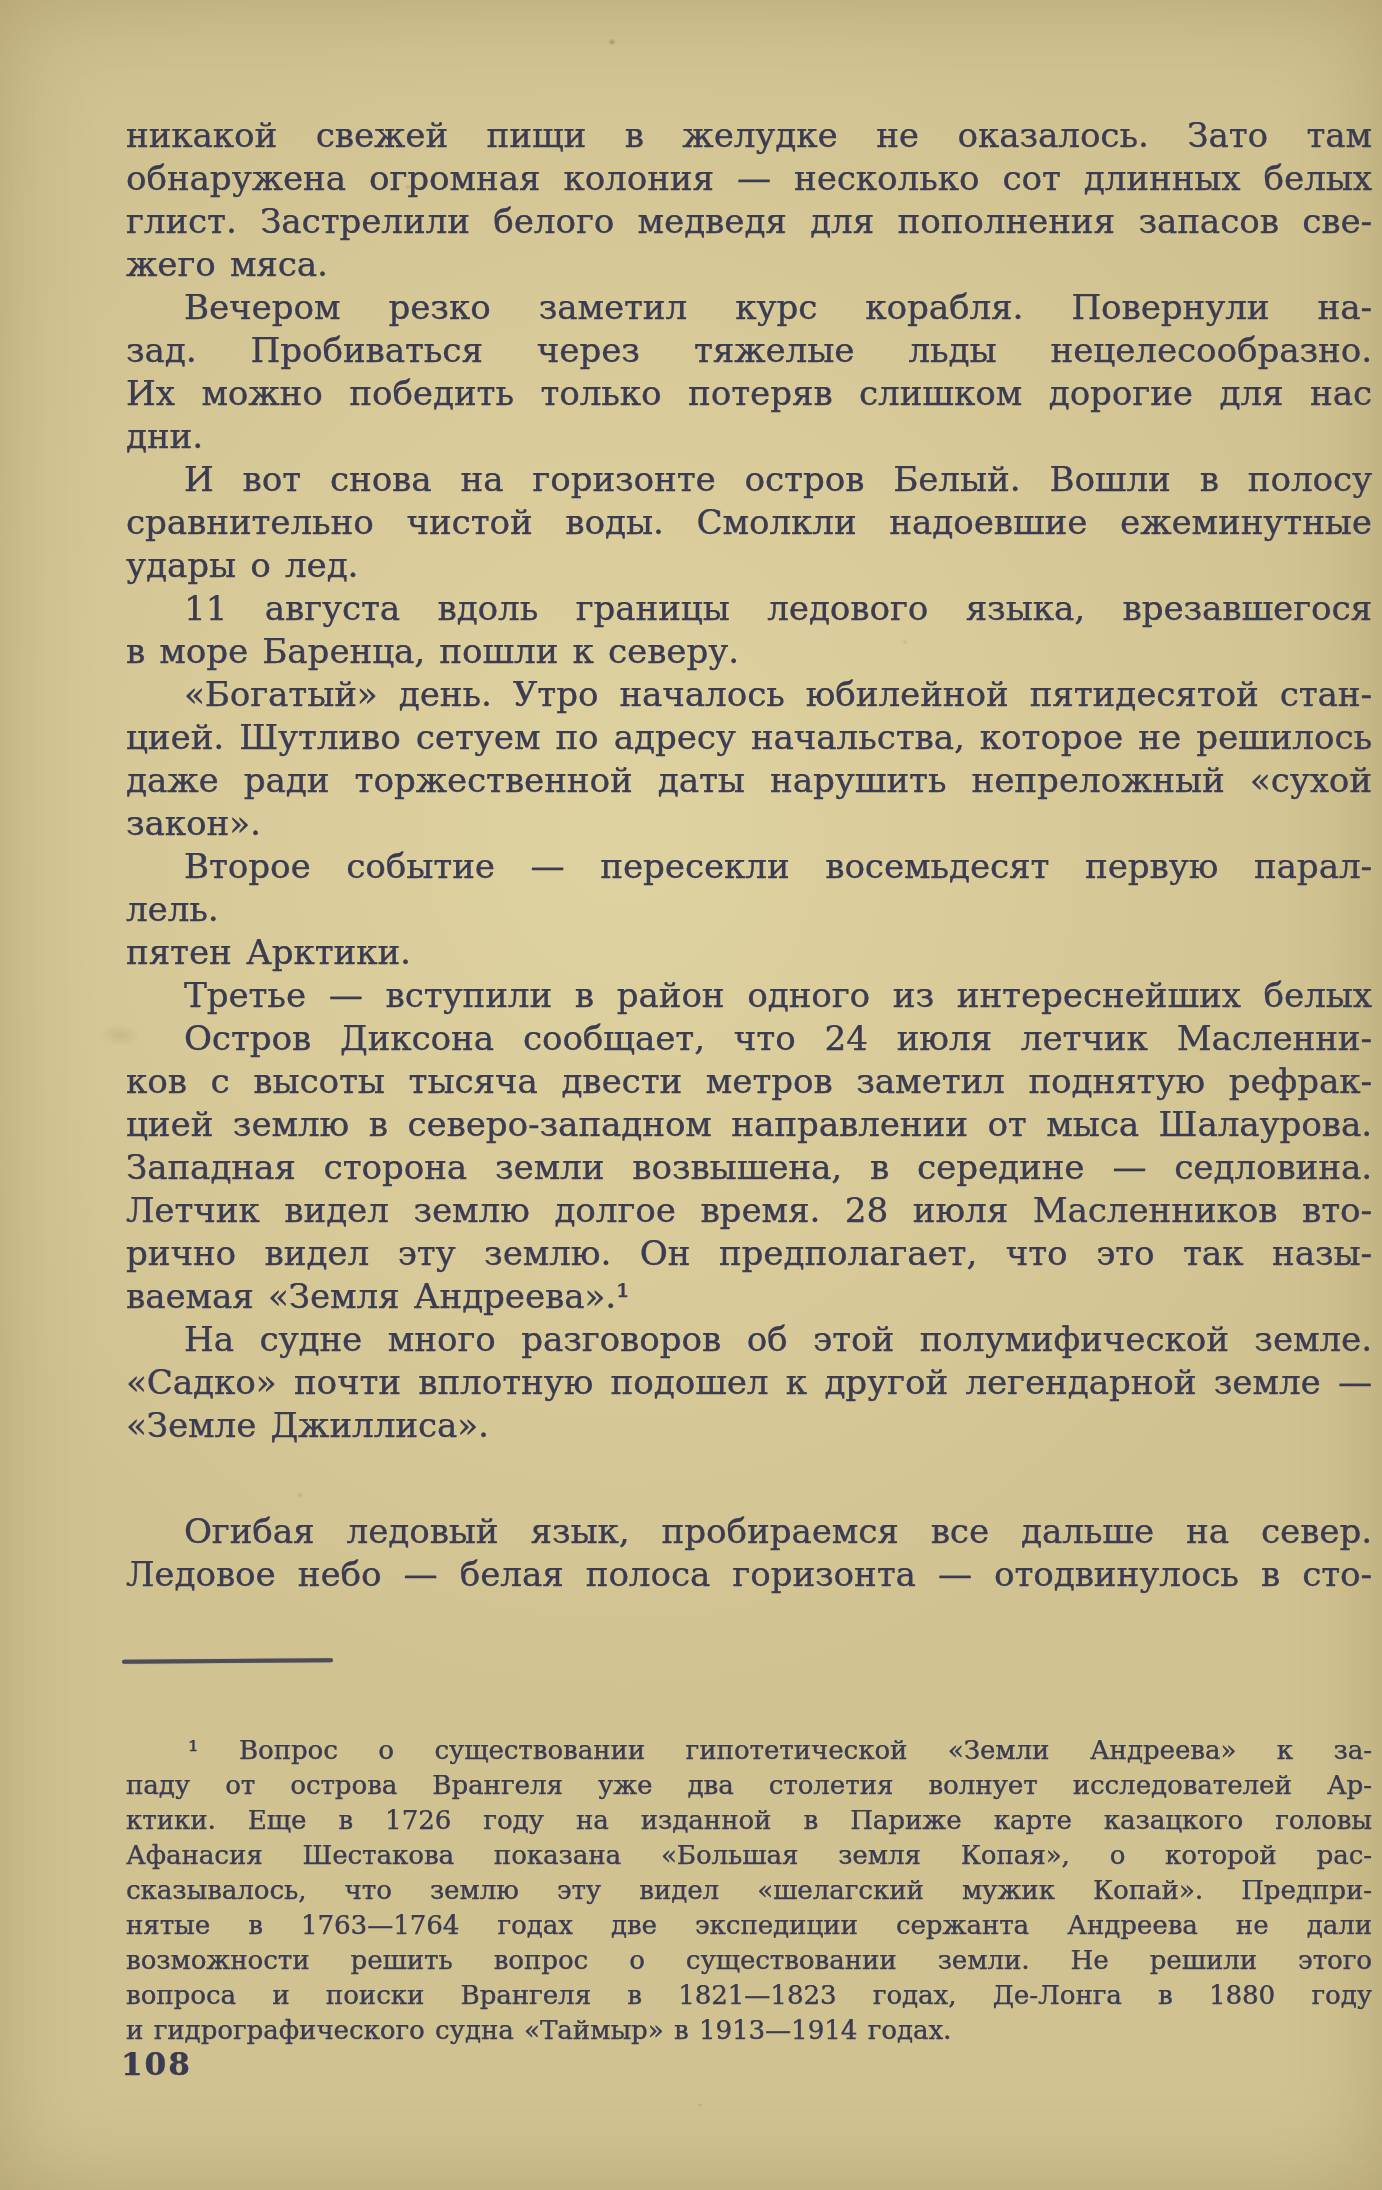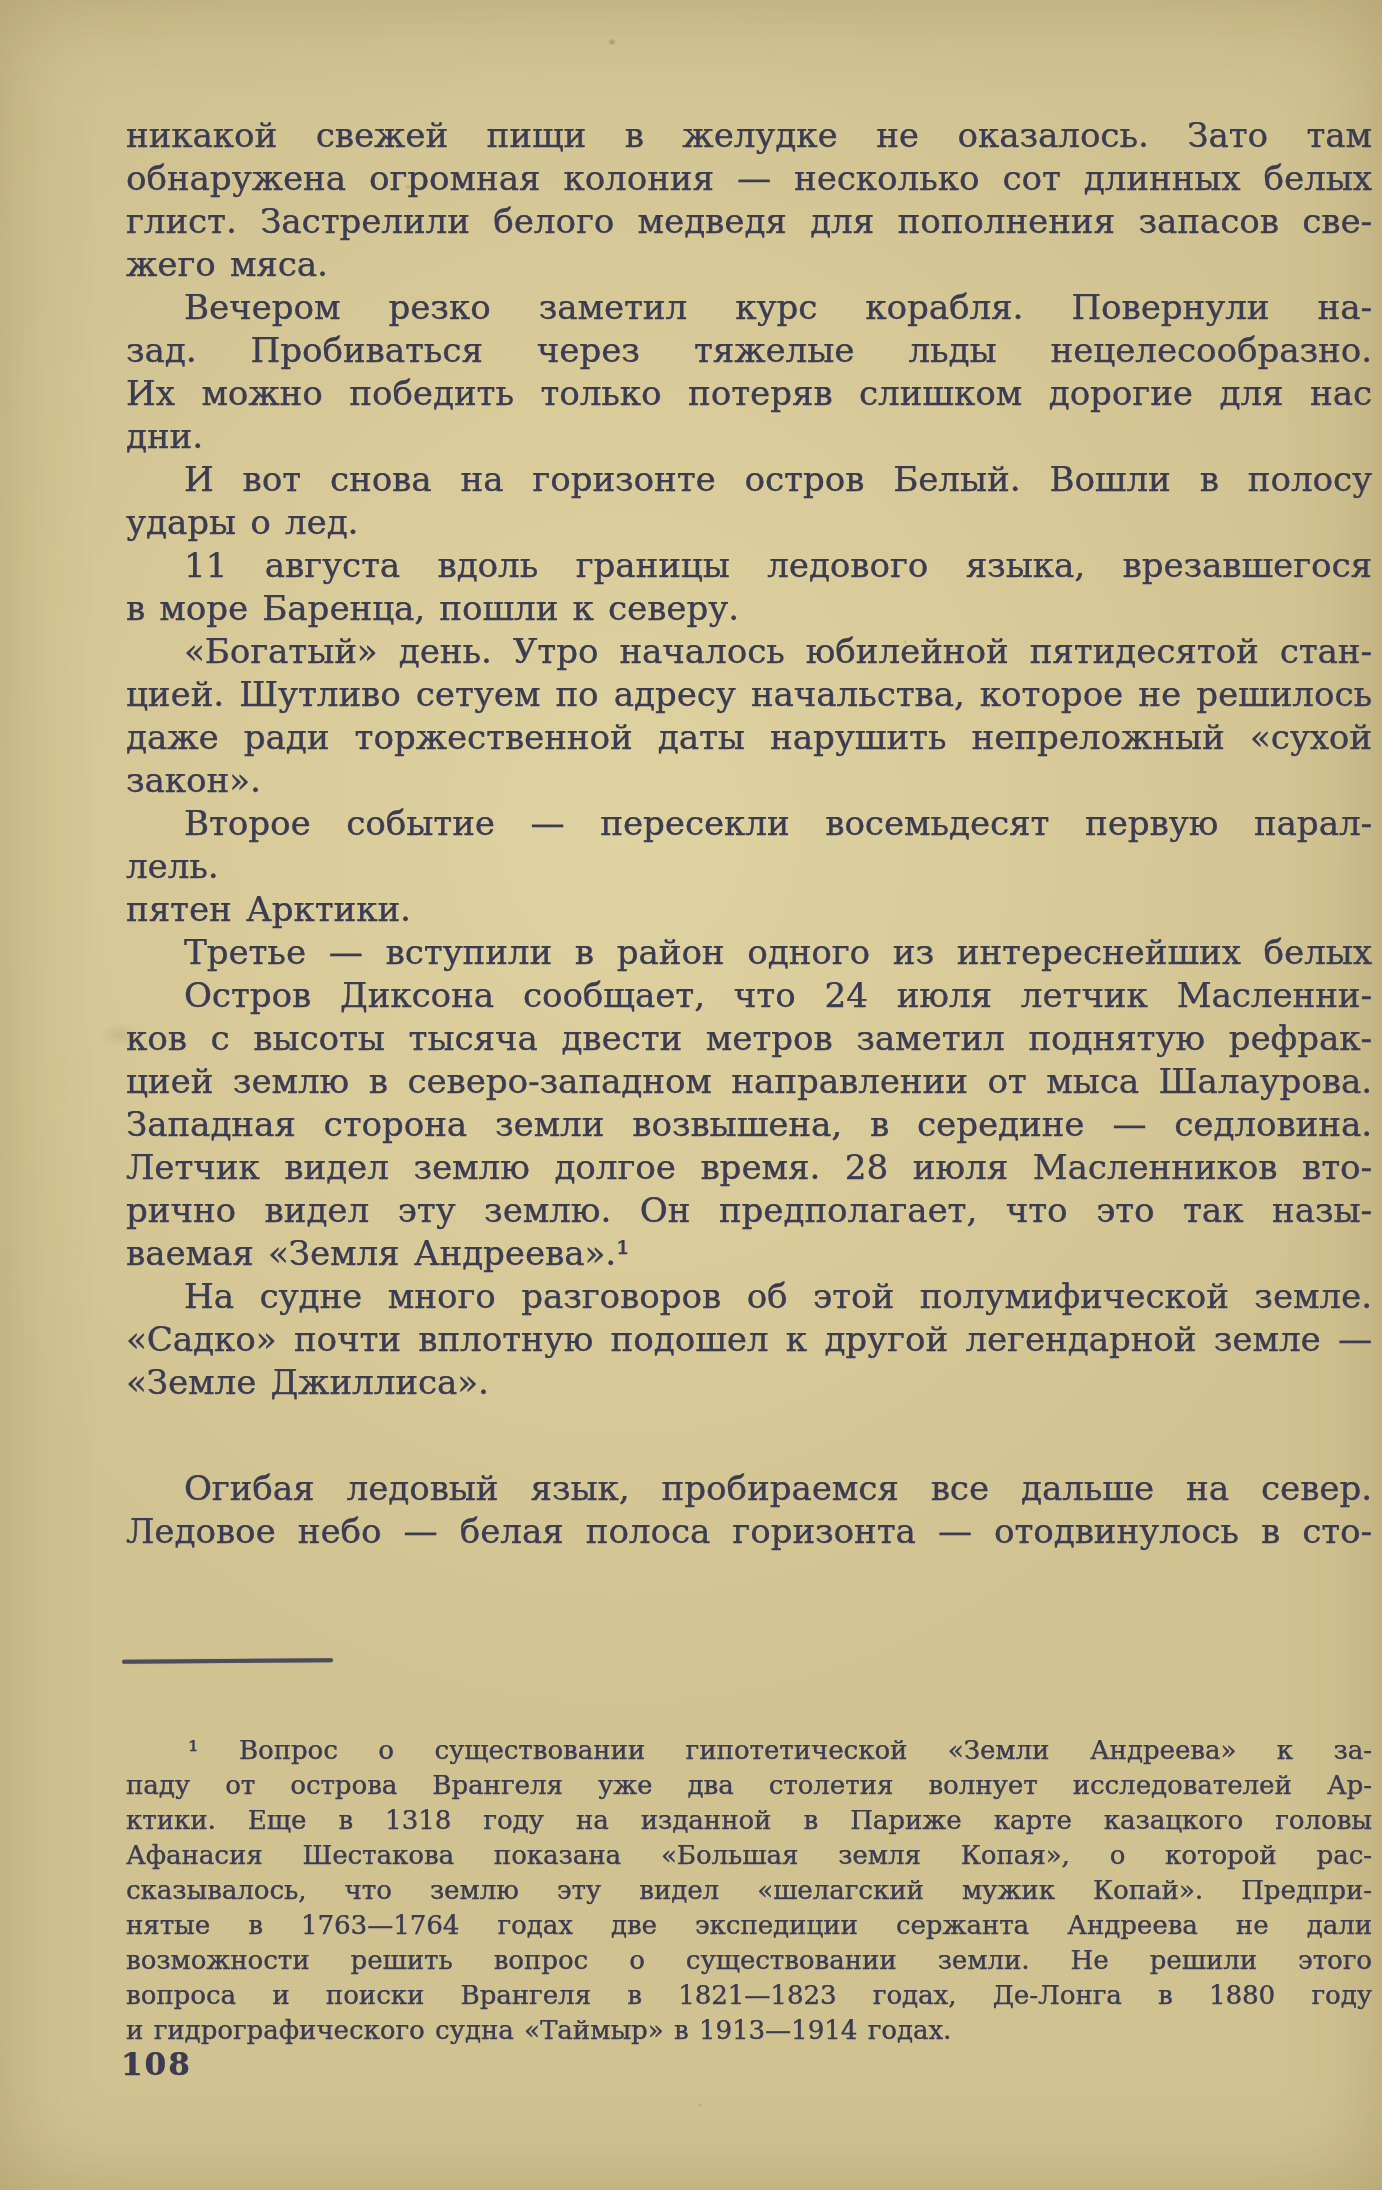--- a/index.html
+++ b/index.html
@@ -87,20 +87,21 @@
   <div class="main textish">
       <div class="line">никакой свежей пищи в желудке не оказалось. Зато там</div>
       <div class="line">обнаружена огромная колония — несколько сот длинных белых</div>
       <div class="line">глист. Застрелили белого медведя для пополнения запасов све-</div>
       <div class="line end">жего мяса.</div>
       <div class="line ind">Вечером резко заметил курс корабля. Повернули на-</div>
       <div class="line">зад. Пробиваться через тяжелые льды нецелесообразно.</div>
       <div class="line">Их можно победить только потеряв слишком дорогие для нас</div>
       <div class="line end">дни.</div>
       <div class="line ind">И вот снова на горизонте остров Белый. Вошли в полосу</div>
+      <div class="line">сравнительно чистой воды. Смолкли надоевшие ежеминутные</div>
       <div class="line end">удары о лед.</div>
       <div class="line ind">11 августа вдоль границы ледового языка, врезавшегося</div>
       <div class="line end">в море Баренца, пошли к северу.</div>
       <div class="line ind">«Богатый» день. Утро началось юбилейной пятидесятой стан-</div>
       <div class="line">цией. Шутливо сетуем по адресу начальства, которое не решилось</div>
       <div class="line">даже ради торжественной даты нарушить непреложный «сухой</div>
       <div class="line end">закон».</div>
       <div class="line ind">Второе событие — пересекли восемьдесят первую парал-</div>
       <div class="line end">лель.</div>
       <div class="line end">пятен Арктики.</div>
@@ -117,21 +118,21 @@
       <div class="line end">«Земле Джиллиса».</div>
       <div class="line ind gap">Огибая ледовый язык, пробираемся все дальше на север.</div>
       <div class="line">Ледовое небо — белая полоса горизонта — отодвинулось в сто-</div>
     </div>
 
   <div class="rule"></div>
 
   <div class="footnote textish">
       <div class="fline ind">¹ Вопрос о существовании гипотетической «Земли Андреева» к за-</div>
       <div class="fline">паду от острова Врангеля уже два столетия волнует исследователей Ар-</div>
-      <div class="fline">ктики. Еще в 1318 году на изданной в Париже карте казацкого головы</div>
+      <div class="fline">ктики. Еще в 1726 году на изданной в Париже карте казацкого головы</div>
       <div class="fline">Афанасия Шестакова показана «Большая земля Копая», о которой рас-</div>
       <div class="fline">сказывалось, что землю эту видел «шелагский мужик Копай». Предпри-</div>
       <div class="fline">нятые в 1763—1764 годах две экспедиции сержанта Андреева не дали</div>
       <div class="fline">возможности решить вопрос о существовании земли. Не решили этого</div>
       <div class="fline">вопроса и поиски Врангеля в 1821—1823 годах, Де-Лонга в 1880 году</div>
       <div class="fline end">и гидрографического судна «Таймыр» в 1913—1914 годах.</div>
     </div>
 
   <div class="pagenum textish">108</div>
 

